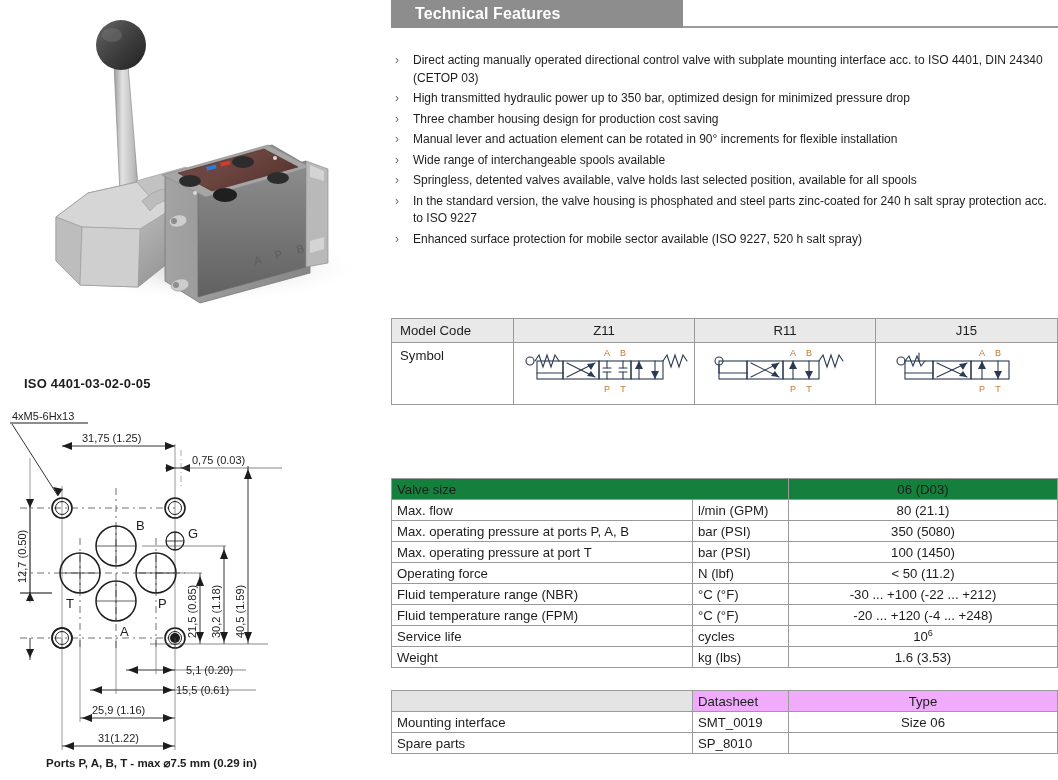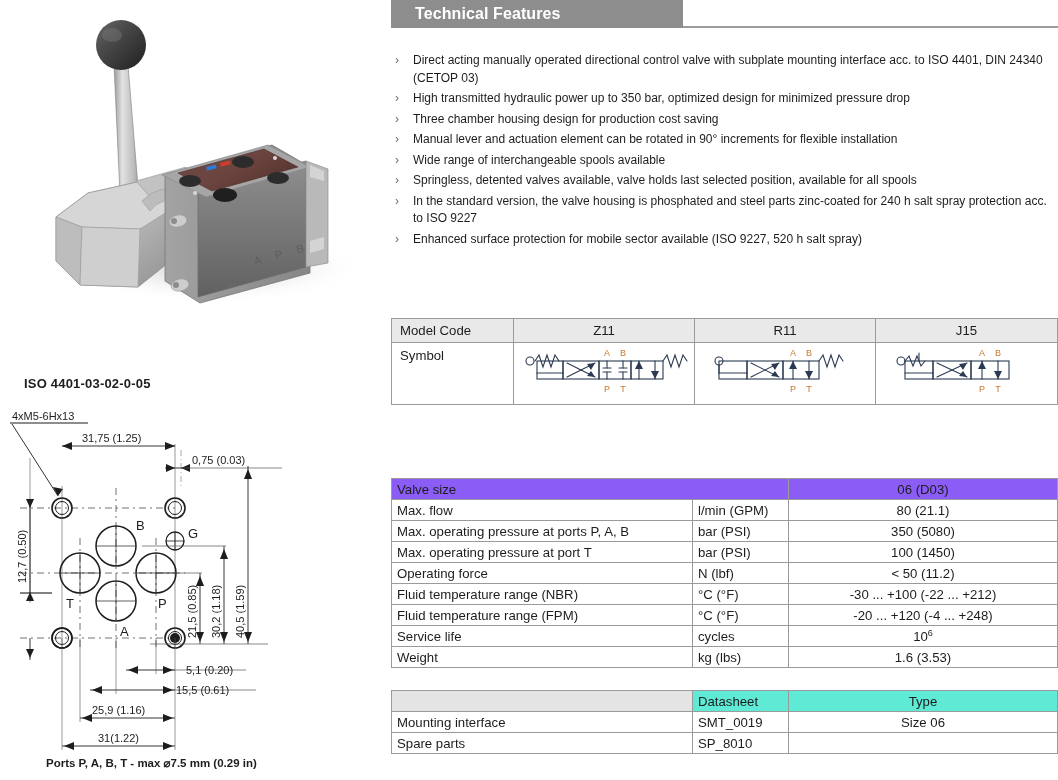--- a/index.html
+++ b/index.html
@@ -68,29 +68,29 @@
   #model-table .hdr.label { text-align:left; padding-left:8px; }
   #model-table .sym { height:62px; text-align:center; vertical-align:middle; padding:0; }
   #model-table .sym.label { text-align:left; vertical-align:top; padding:5px 0 0 8px; font-size:13.2px; }
 
   
   #tech-table { position:absolute; left:0; top:478px; width:667px; }
   #tech-table td { font-size:13.2px; height:21px; padding:0 5px; }
   #tech-table td.name { text-align:left; width:301px; }
   #tech-table td.unit { text-align:left; width:96px; }
   #tech-table td.val  { text-align:center; }
-  #tech-table tr.shade td { background:#8b5cf6;margin-top:8px; }
+  #tech-table tr.shade td { background:#15803d;margin-top:8px; }
 
   
   #ds-table { position:absolute; left:0; top:690px; width:667px; }
   #ds-table td { font-size:13.2px; height:21px; padding:0 5px; }
   #ds-table td.name { text-align:left; width:301px; }
   #ds-table td.sheet { text-align:left; width:96px; }
   #ds-table td.type { text-align:center;margin-left:24px; }
-  #ds-table tr.hdr td { background:#5eead4; text-align:center; }
+  #ds-table tr.hdr td { background:#f0abfc; text-align:center; }
   #ds-table tr.hdr td.name { background:#e4e4e4; }
 
   .sup { font-size:9px; vertical-align:super; }
 
   
   .sy-port { font-family:"Liberation Sans", sans-serif; font-size:9px; fill:#c8772a; }
 </style>
 </head>
 <body>
 

